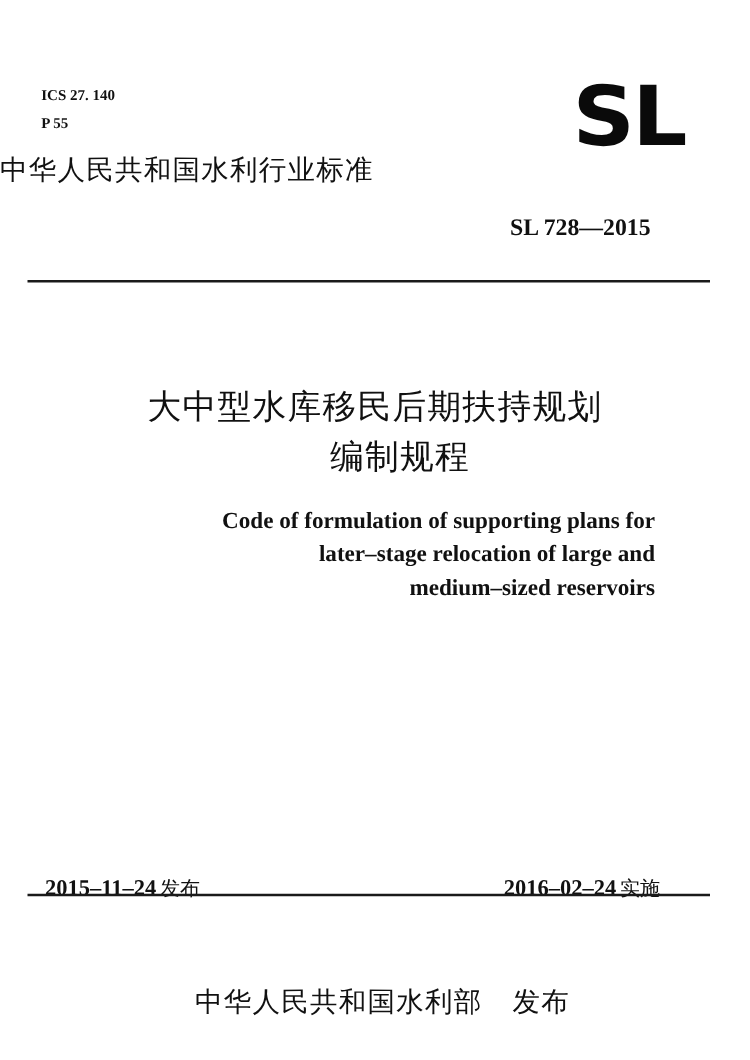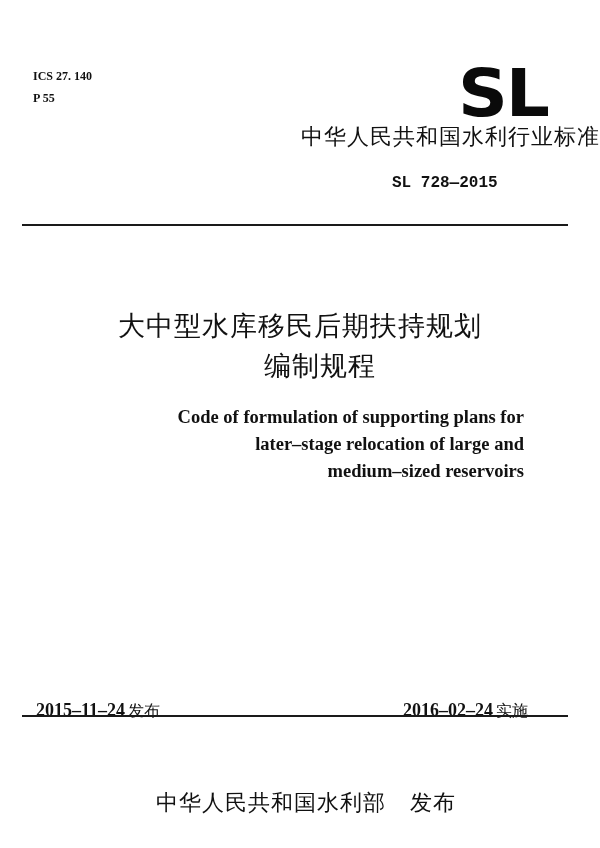--- a/index.html
+++ b/index.html
@@ -9,22 +9,22 @@
     .abs { position: absolute; }
 
     .ics { left: 33px; top: 69px; font-size: 12px; line-height: 14px; }
     .ccs { left: 33px; top: 91px; font-size: 12px; line-height: 14px; }
 
     .logo { left: 458px; top: 64px; width: 100px; height: 60px;
             font-family: "DejaVu Sans", "Liberation Sans", sans-serif;
             font-weight: 900; font-size: 66px; line-height: 60px; letter-spacing: -2px;
             transform: scaleX(1.05); transform-origin: left center; color: #0a0a0a; }
 
-    .std-cn { left: 0; width: 600px; top: 122px; text-align: right; font-size: 22px; line-height: 30px; letter-spacing: 1px; padding-left: 14px; box-sizing: border-box; }
-    .std-no { left: 392px; top: 172px; font-size: 16px; line-height: 22px; font-family: Liberation Mono, monospace; }
+    .std-cn { left: 0; width: 600px; top: 122px; text-align: left; font-size: 22px; line-height: 30px; letter-spacing: 1px; box-sizing: border-box; }
+    .std-no { left: 408px; top: 172px; font-size: 19px; line-height: 22px; }
 
     .rule { left: 22px; width: 546px; height: 2px; background: #1a1a1a; }
     .rule-top { top: 224px; }
     .rule-bot { top: 715px; }
 
     .title-cn { left: 0; width: 600px; text-align: center; font-size: 27px; line-height: 36px; letter-spacing: 1px; }
     .title-cn-1 { top: 308px; }
     .title-cn-2 { top: 348px; padding-left: 20px; }
 
     .title-en { left: 0; width: 524px; text-align: right; font-size: 18.5px; line-height: 27px; }

